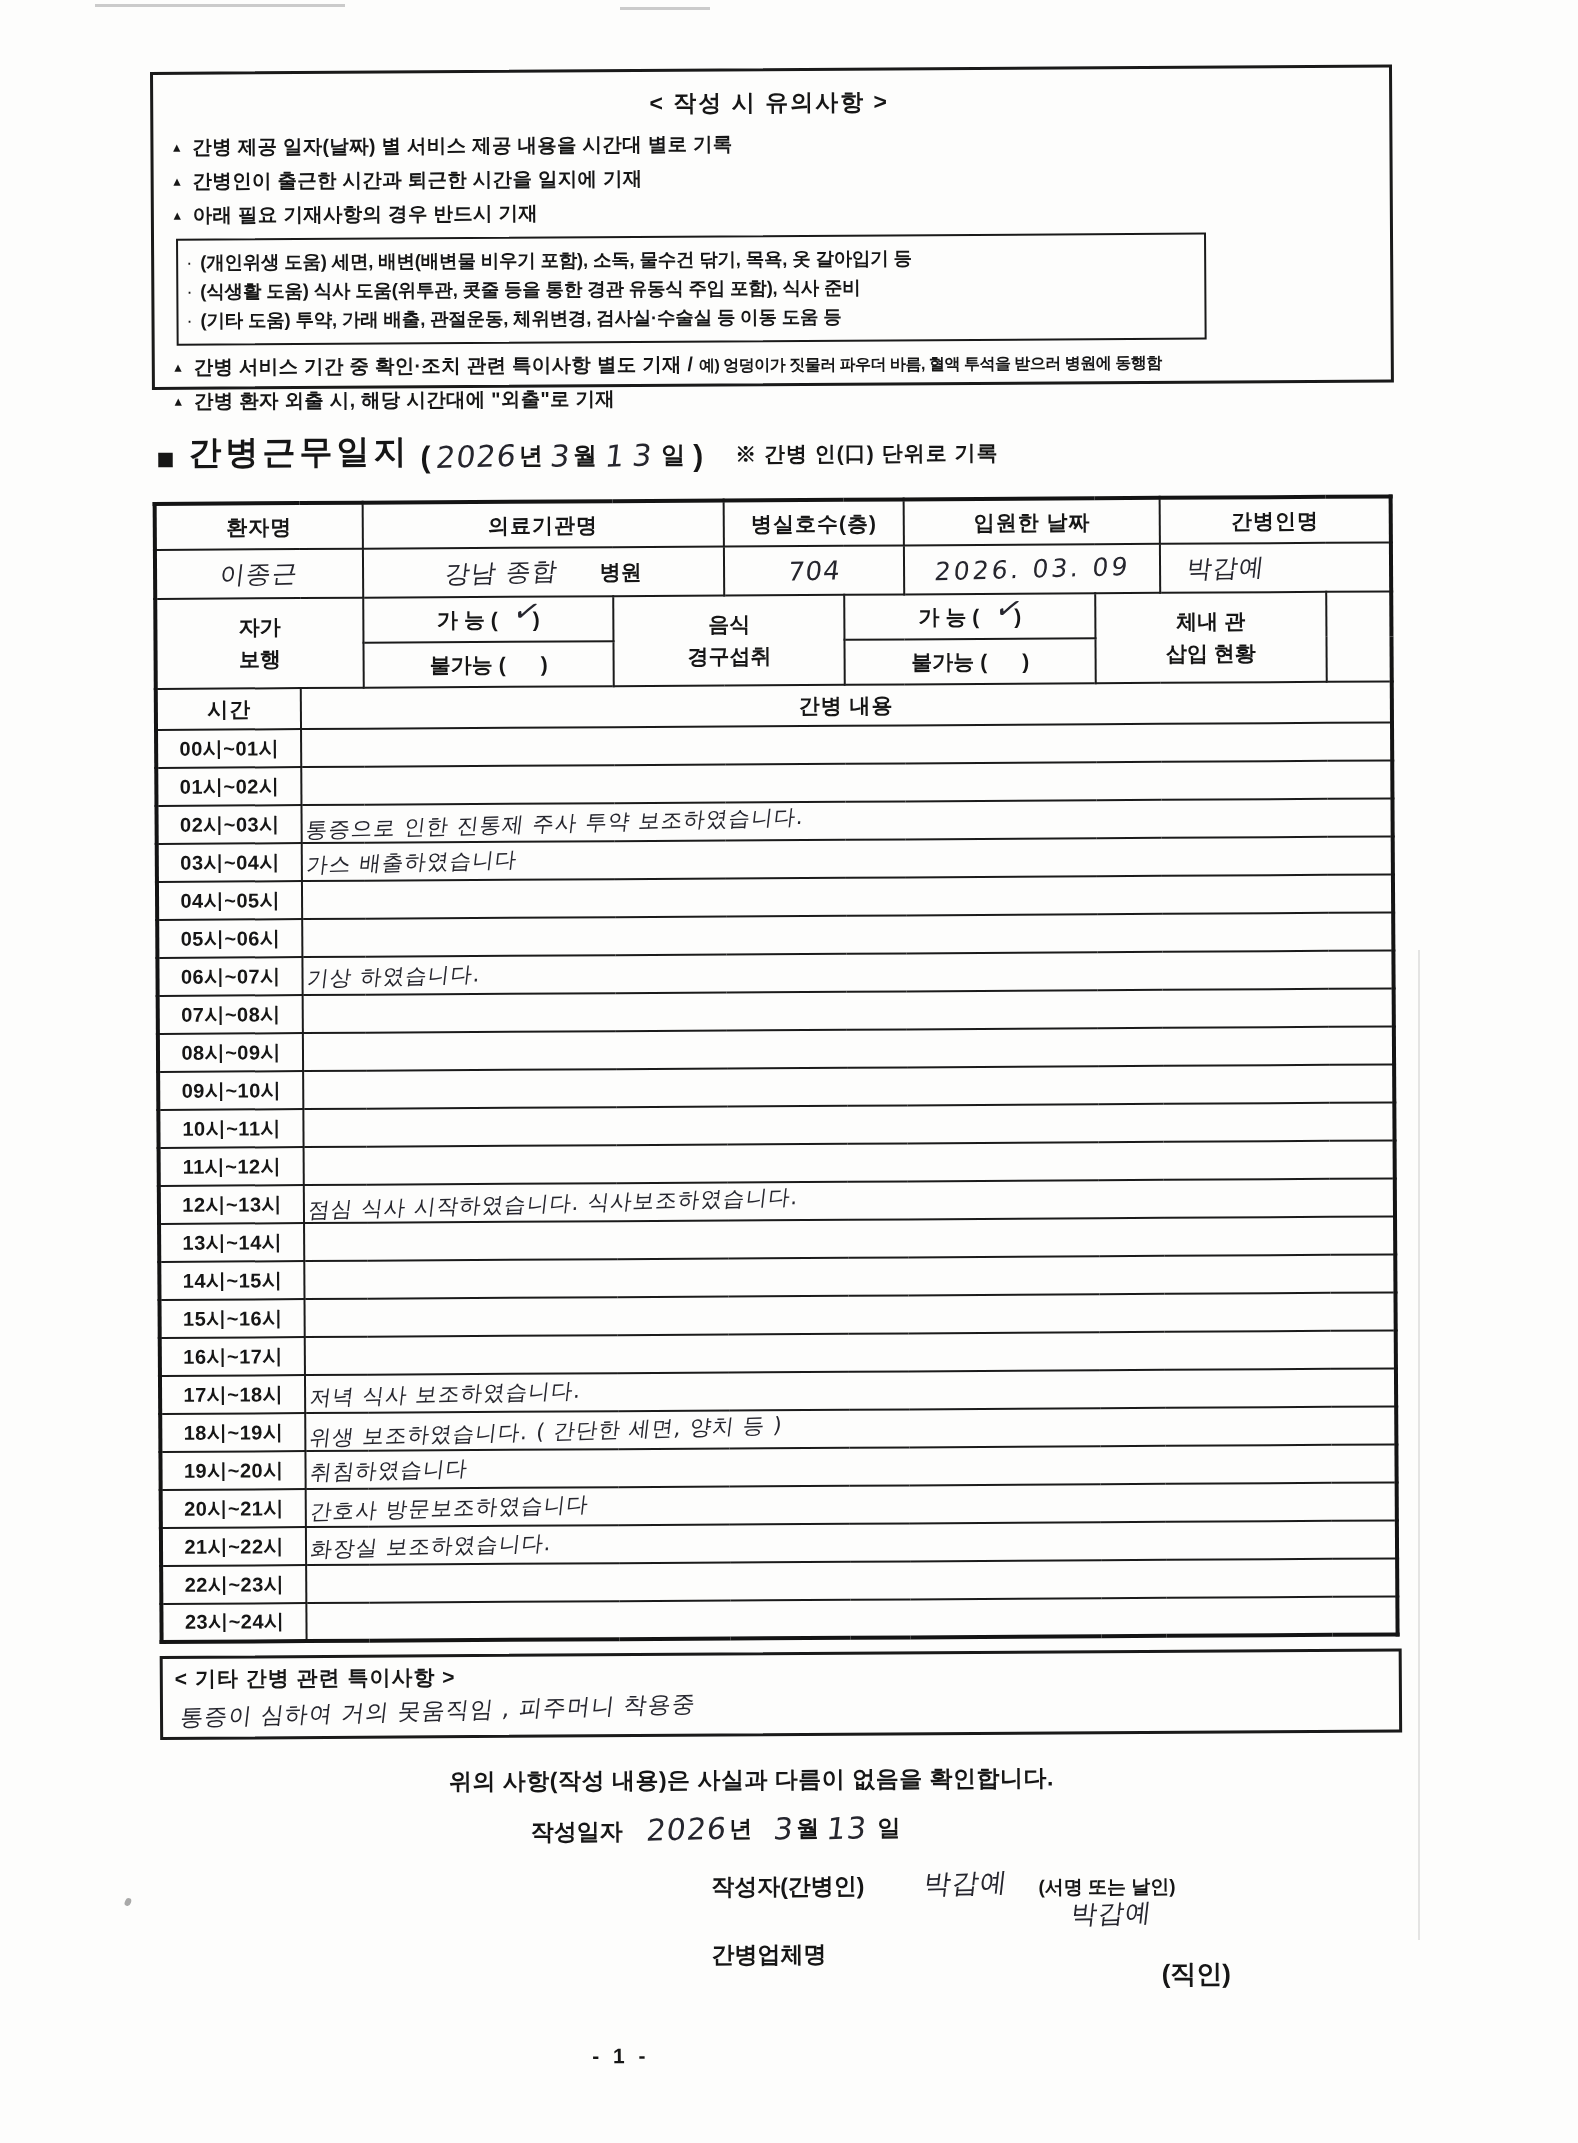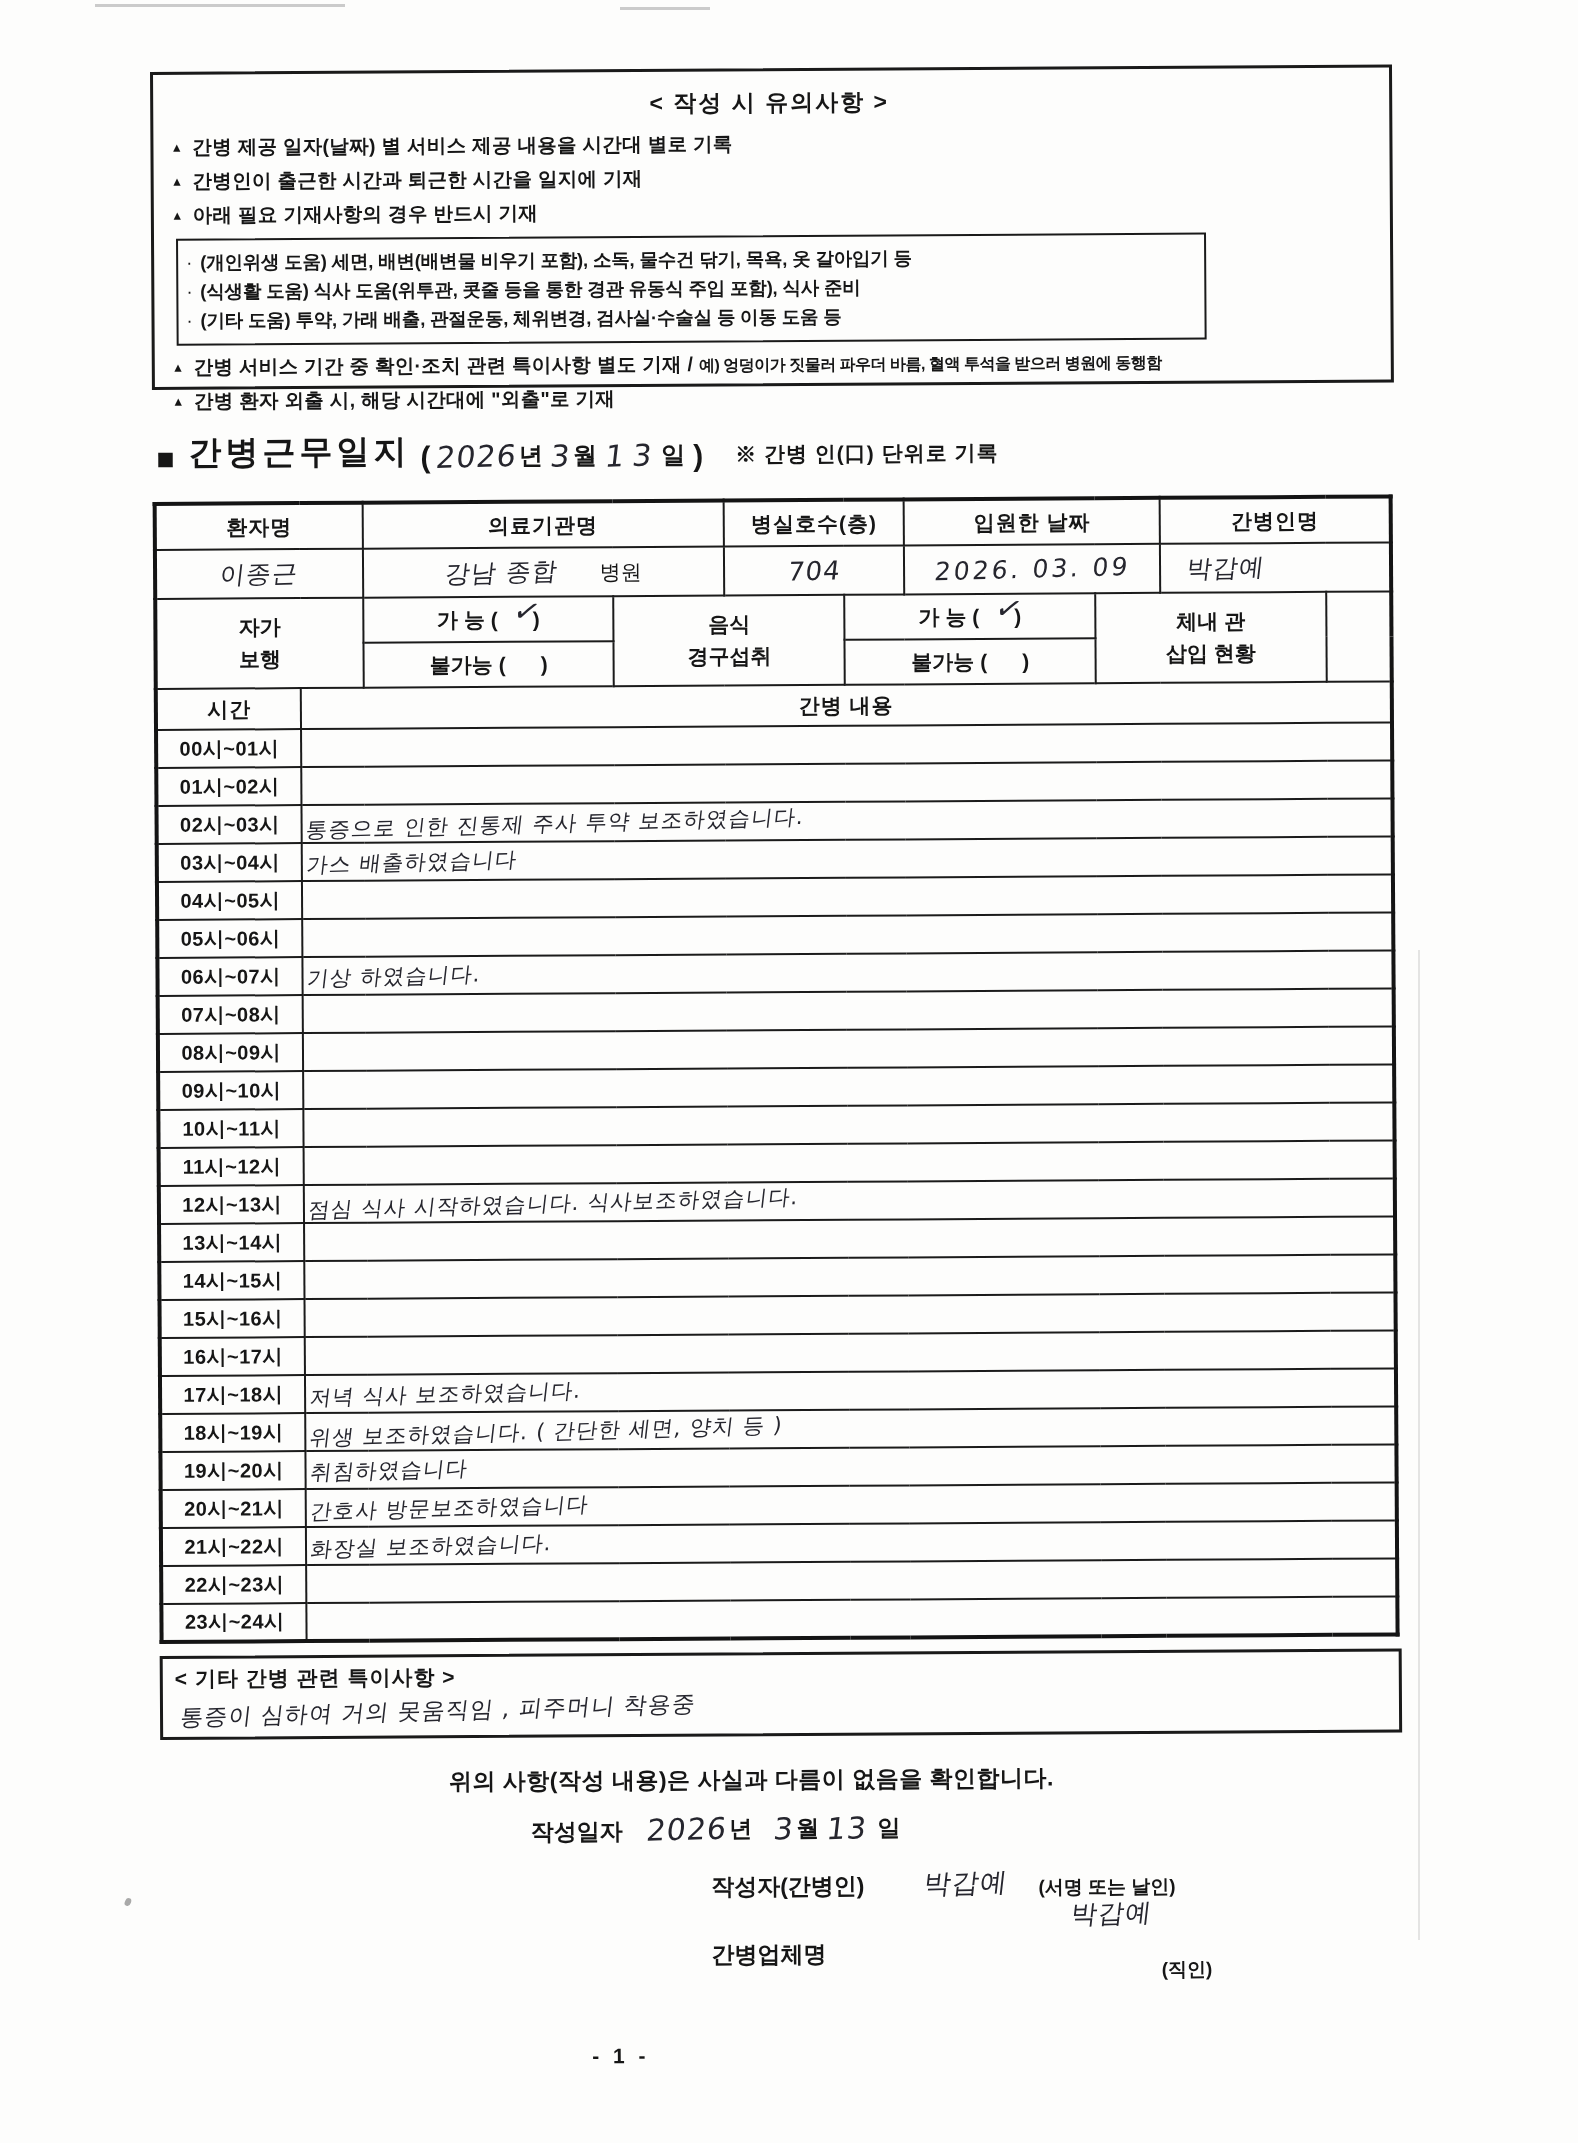--- a/index.html
+++ b/index.html
@@ -101,21 +101,21 @@
   tr.r-head  { height: 46px; }
   tr.r-val   { height: 49px; }
   tr.r-stat  { height: 45px; }
   tr.r-loghd { height: 41px; }
   tr.r-log   { height: 38px; }
   td.val-cell { text-align: center; }
   .hand-name { font-size: 25px; }
   .hand-room { font-size: 26px; }
   .hand-adm  { font-size: 25px; letter-spacing: 3px; }
   .hospital-flex { display: flex; align-items: center; justify-content: center; gap: 42px; }
-  .printed-inline { font-weight: 400; font-size: 21px; }
+  .printed-inline { font-weight: 700; font-size: 21px; }
   td.stat-cell { text-align: center; font-weight: 700; font-size: 21px; position: relative; }
   .two-line { line-height: 32px; }
   .pre { white-space: pre; }
   .check {
     position: absolute;
     left: calc(50% + 26px);
     top: -4px;
     font-size: 30px;
     transform: rotate(8deg) skewX(-10deg);
   }
@@ -147,21 +147,21 @@
   }
   .f-line { white-space: nowrap; }
   .f-date { margin: 16px 0 0 370px; font-weight: 700; font-size: 23px; display: flex; align-items: flex-end; }
   .f-date .date-unit { font-size: 23px; }
   .f-writer { margin: 20px 0 0 550px; font-weight: 700; font-size: 23px; display: flex; align-items: flex-end; }
   .hand-sig { font-size: 27px; margin: 0 30px 0 60px; }
   .sign-note { font-size: 19px; }
   .f-sig2 { margin: -4px 0 0 910px; }
   .hand-sig2 { font-size: 26px; }
   .f-company { margin: 6px 0 0 550px; font-weight: 700; font-size: 23px; position: relative; }
-  .seal-note { position: absolute; left: 450px; top: 20px; font-weight: 700; font-size: 19px; }
+  .seal-note { position: absolute; left: 450px; top: 20px; font-weight: 700; font-size: 26px; }
   .page-number {
     position: absolute;
     left: 430px;
     top: 1975px;
     font-weight: 700;
     font-size: 21px;
     letter-spacing: 4px;
   }
 </style>
 </head>

